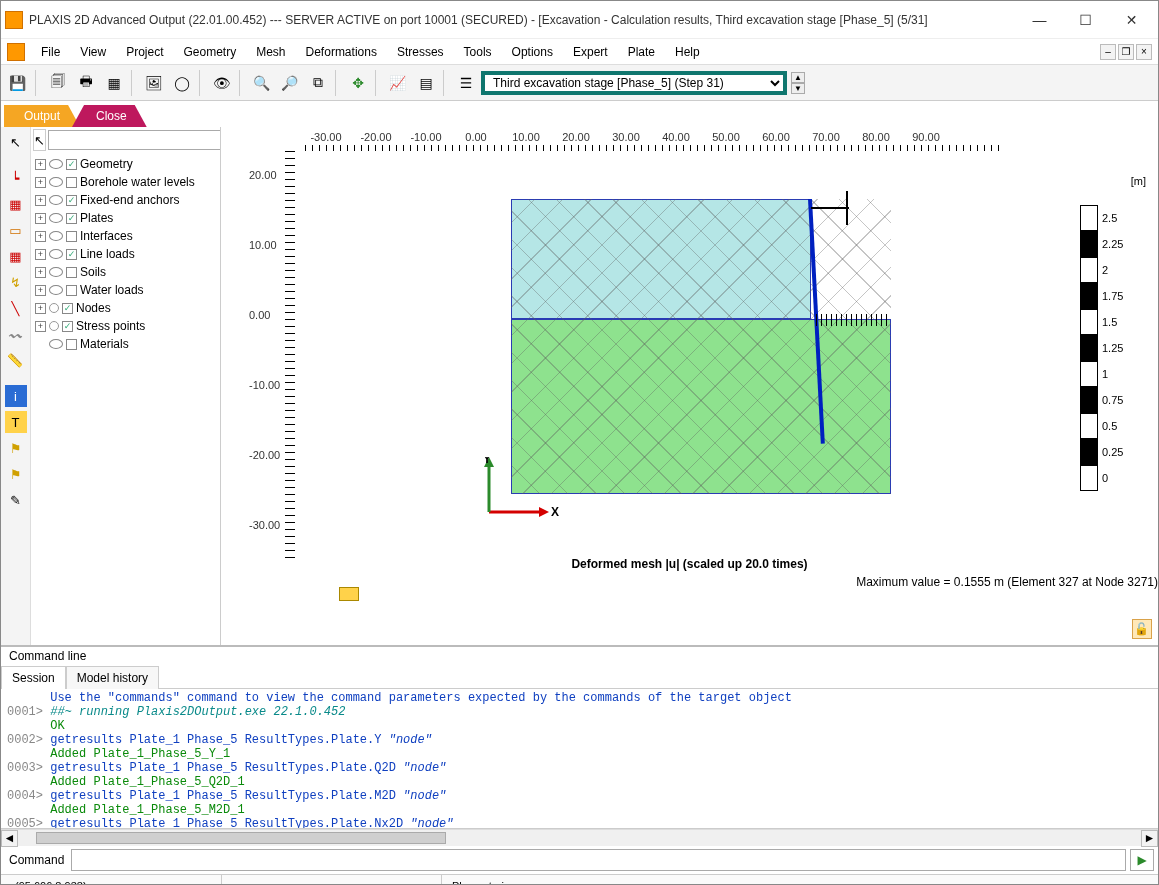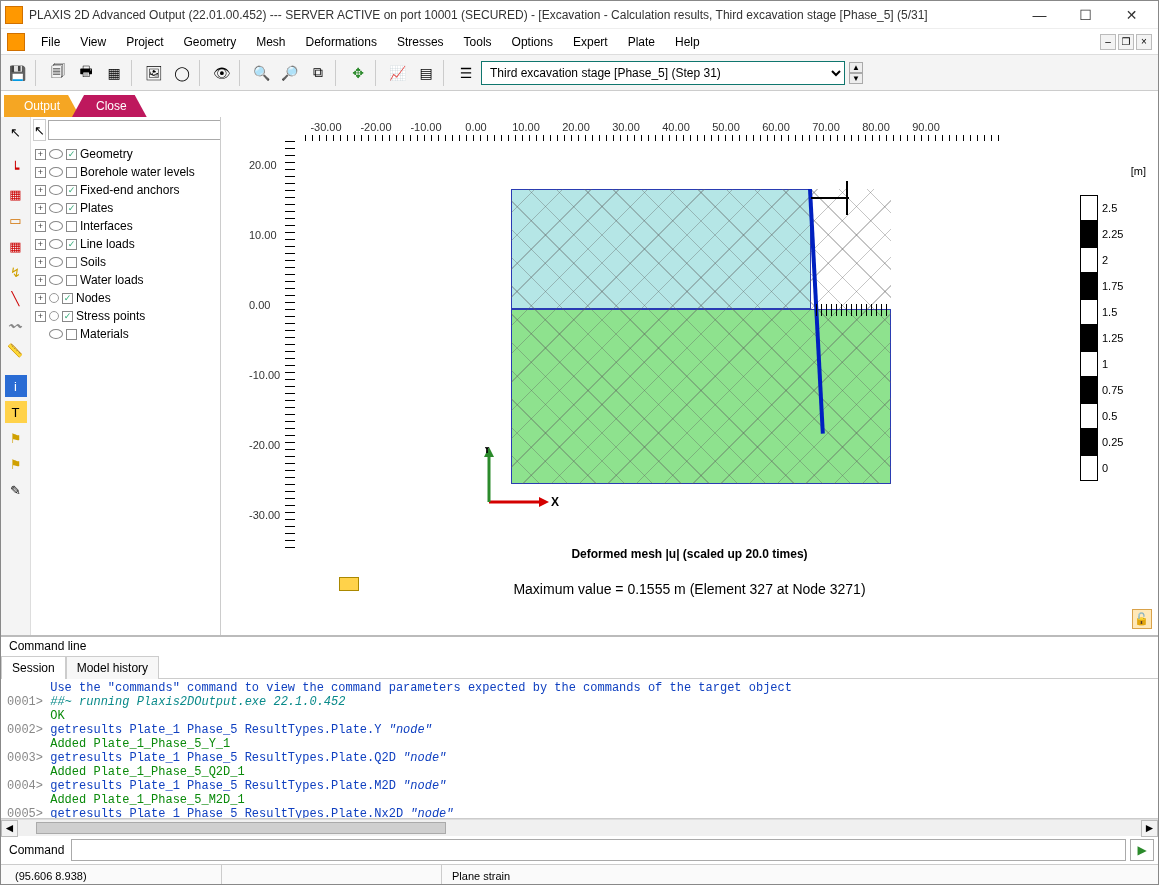--- a/index.html
+++ b/index.html
@@ -1,30 +1,30 @@
 <!DOCTYPE html>
 <html><head>
 <meta charset="utf-8">
 <style>
   * { margin: 0; padding: 0; box-sizing: border-box; }
   body { font-family: "Segoe UI", Tahoma, Arial, sans-serif; font-size: 12px; color: #000; background: #fff; width: 1159px; height: 885px; overflow: hidden; border: 1px solid #888; }
-  .titlebar { height: 28px; background: #fff; display: flex; align-items: center; padding: 0 4px; border-bottom: 1px solid #eee;}
+  .titlebar { height: 38px; background: #fff; display: flex; align-items: center; padding: 0 4px; border-bottom: 1px solid #eee;}
   .titlebar .app-icon { width: 18px; height: 18px; background: #ff9800; border: 1px solid #d07000; margin-right: 6px; }
   .titlebar .title-text { flex: 1; font-size: 12px; color: #333; }
   .win-btns { display: flex; gap: 1px; }
   .win-btn { width: 45px; height: 28px; display: flex; align-items: center; justify-content: center; font-size: 14px; color:#333; }
   .menubar { height: 26px; background: #fff; display: flex; align-items: center; padding-left: 6px; border-bottom: 1px solid #ddd;}
   .menubar .m-icon { width: 18px; height: 18px; background: #ff9800; border: 1px solid #d07000; margin-right: 6px; }
   .menubar .menu-item { padding: 4px 10px; cursor: default; }
   .mdi-btns { margin-left:auto; display:flex; gap:2px; padding-right:6px;}
   .mdi-btn { width:16px; height:16px; border:1px solid #bbb; font-size:10px; display:flex; align-items:center; justify-content:center; background:#f3f3f3;}
   .toolbar1 { height: 36px; background:#f4f4f4; display:flex; align-items:center; padding:0 4px; gap:2px; border-bottom:1px solid #ccc;}
   .tb-btn { width:26px; height:26px; display:flex; align-items:center; justify-content:center; border:1px solid transparent; font-size:14px;}
   .tb-sep { width:6px; height:26px; border-left:1px solid #ccc; margin:0 2px;}
-  .phase-select { height:24px; width:364px; border:1px solid #0f766e; padding:0 4px; font-size:12px; background:#fff;}
+  .phase-select { height:24px; width:306px; border:4px solid #0f766e; padding:0 4px; font-size:12px; background:#fff;}
   .spinbox { display:inline-flex; flex-direction:column; margin-left:2px;}
   .spinbox div { width:14px; height:11px; border:1px solid #aaa; font-size:8px; line-height:9px; text-align:center; background:#eee;}
   .tabbar { height:26px; background:#fff; display:flex; align-items:flex-end; padding-left:3px;}
   .tab { padding:4px 20px; font-size:12px; color:#fff; position:relative; clip-path: polygon(0 0, calc(100% - 12px) 0, 100% 100%, 0 100%);}
   .tab.output { background:#f5a623;}
   .tab.close { background:#be185d; margin-left:-8px; clip-path: polygon(12px 0, calc(100% - 12px) 0, 100% 100%, 0 100%); padding-left:24px;}
   .main-row { display:flex; height:518px;}
   .left-icons { width:30px; background:#f4f4f4; border-right:1px solid #ddd; display:flex; flex-direction:column; align-items:center; padding-top:4px; gap:4px;}
   .li-btn { width:22px; height:22px; display:flex; align-items:center; justify-content:center; font-size:13px; border:1px solid transparent;}
   .li-sep { height:6px;}
@@ -53,21 +53,21 @@
   .anchor-line {position:absolute; left:300px; top:8px; width:38px; height:2px; background:#000;}
   .anchor-end {position:absolute; left:335px; top:-8px; width:2px; height:34px; background:#000;}
   .lineload { position:absolute; left:305px; top:115px; width:75px; height:12px; background:repeating-linear-gradient(90deg,#000 0 1px, transparent 1px 5px);}
   .unit-label { position:absolute; top:48px; right:12px; font-size:11px;}
   .legend { position:absolute; right:18px; top:78px; width:60px;}
   .legend-row { height:26px; display:flex; align-items:center;}
   .legend-row .swatch { width:18px; height:26px; border:1px solid #000;}
   .legend-row .val { margin-left:4px; font-size:11px;}
   .lock-btn { position:absolute; right:6px; bottom:6px; width:20px;height:20px; border:1px solid #d9a24a; background:#ffe8b8; display:flex;align-items:center;justify-content:center; font-size:12px;}
   .plot-title { text-align:center; font-weight:bold; font-size:12px; margin-top:430px;}
-  .plot-sub { text-align:center; font-size:14px; margin-top:20px;}
+  .plot-sub { text-align:right; font-size:12px; margin-top:4px;}
   .env-icon { position:absolute; left:118px; top:460px; width:20px; height:14px; background:#ffd24a; border:1px solid #aa8800;}
   .cmd-panel { border-top:2px solid #bbb; background:#fff;}
   .cmd-label { padding:2px 8px; font-size:12px;}
   .cmd-tabs { display:flex; border-bottom:1px solid #ccc;}
   .cmd-tab { padding:4px 10px; border:1px solid #ccc; border-bottom:none; background:#f7f7f7; font-size:12px; position:relative; top:1px;}
   .cmd-tab.active { background:#fff;}
   .cmd-log { height:140px; overflow:auto; font-family: Consolas, "Courier New", monospace; font-size:12px; padding:2px 6px; background:#fff; border-bottom:1px solid #ccc; white-space:pre;}
   .log-gutter { color:#888;margin-top:20px;}
   .log-blue { color:#1040c0;}
   .log-green { color:#0a8a0a;}

